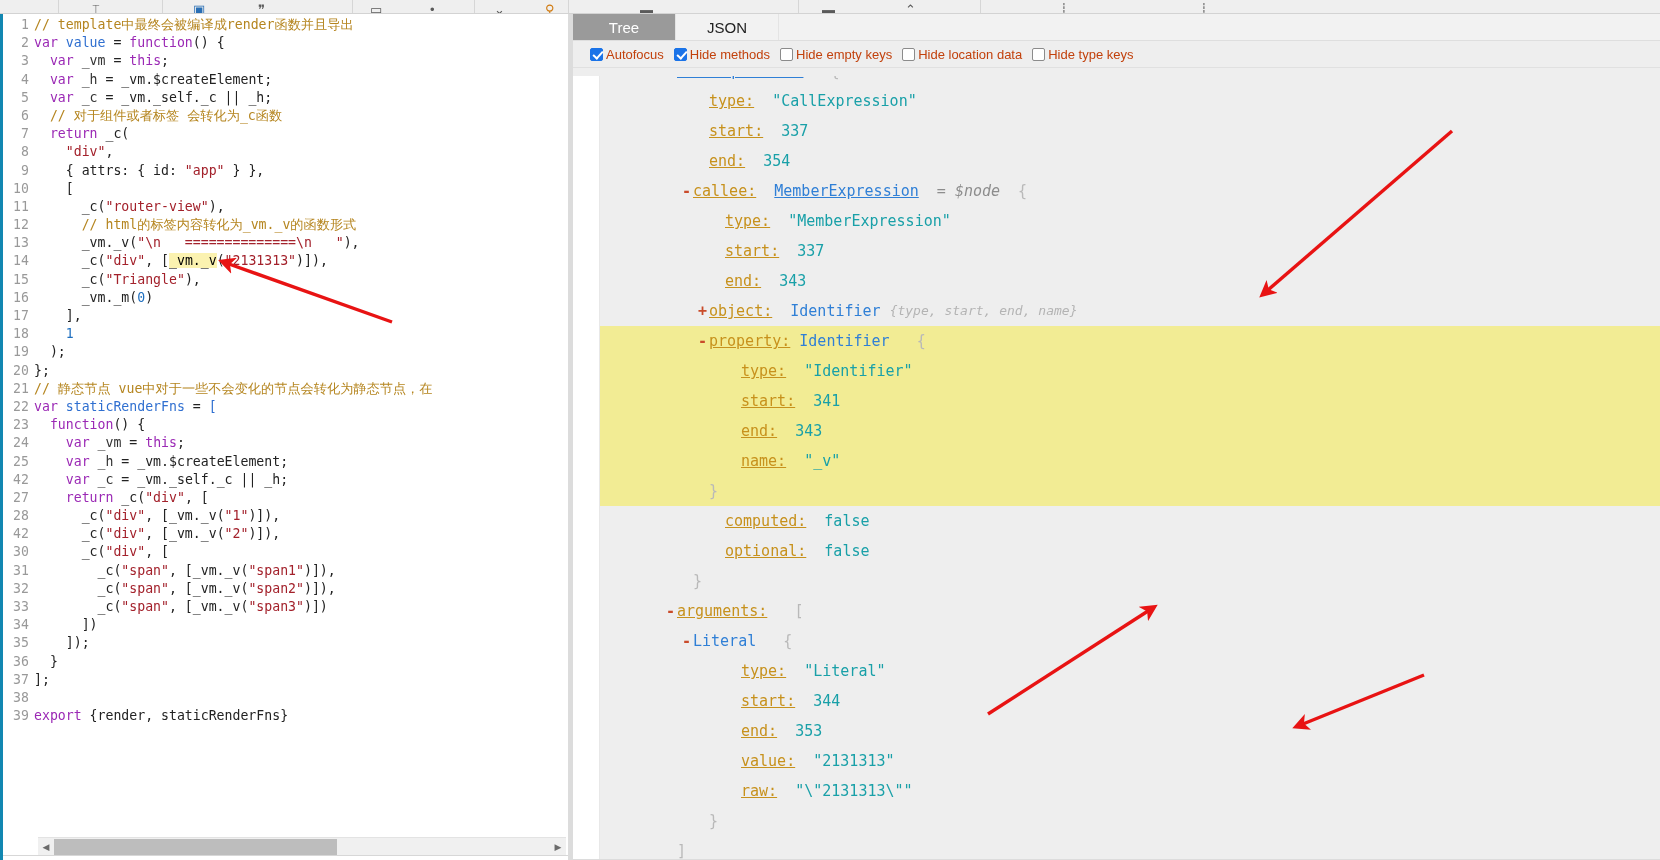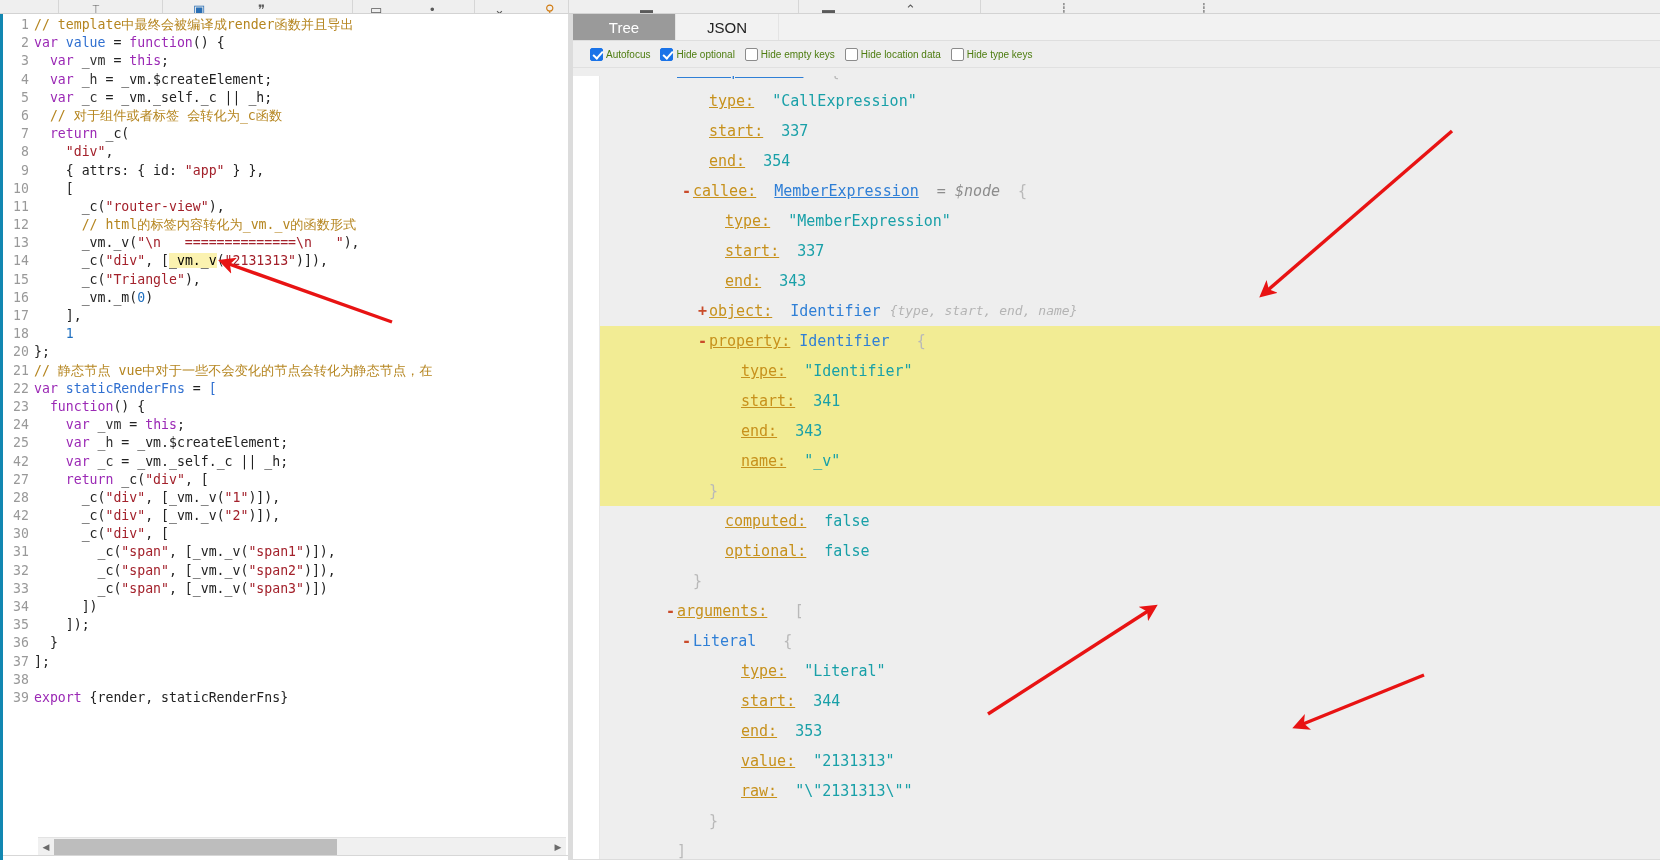--- a/index.html
+++ b/index.html
@@ -191,22 +191,22 @@
     display: flex;
     align-items: center;
     padding-left: 17px;
     gap: 0px;
     background: #eeeeee;
     border-bottom: 1px solid #e0e0e0;
   }
   .opt {
     display: flex;
     align-items: center;
-    font-size: 10px;
-    color: #4d7c0f;
+    font-size: 13px;
+    color: #c2410c;
     margin-right: 10px;
     white-space: nowrap;
   }
   .cbox {
     width: 13px; height: 13px;
     border: 1px solid #8b8b8b;
     border-radius: 2px;
     background: #ffffff;
     margin-right: 3px;
     flex: 0 0 13px;
@@ -363,20 +363,21 @@
           <div class="code-line"><span class="ln">9</span><span class="lc"><span class="t-pl">    { attrs: { id: </span><span class="t-str">"app"</span><span class="t-pl"> } },</span></span></div>
           <div class="code-line"><span class="ln">10</span><span class="lc"><span class="t-pl">    [</span></span></div>
           <div class="code-line"><span class="ln">11</span><span class="lc"><span class="t-pl">      _c(</span><span class="t-str">"router-view"</span><span class="t-pl">),</span></span></div>
           <div class="code-line"><span class="ln">12</span><span class="lc"><span class="t-pl">      </span><span class="t-cmt">// html的标签内容转化为_vm._v的函数形式</span></span></div>
           <div class="code-line"><span class="ln">13</span><span class="lc"><span class="t-pl">      _vm._v(</span><span class="t-str">"\n   ==============\n   "</span><span class="t-pl">),</span></span></div>
           <div class="code-line"><span class="ln">14</span><span class="lc"><span class="t-pl">      _c(</span><span class="t-str">"div"</span><span class="t-pl">, [</span><span class="hl-sel">_vm._v</span><span class="t-pl">(</span><span class="t-str">"2131313"</span><span class="t-pl">)]),</span></span></div>
           <div class="code-line"><span class="ln">15</span><span class="lc"><span class="t-pl">      _c(</span><span class="t-str">"Triangle"</span><span class="t-pl">),</span></span></div>
           <div class="code-line"><span class="ln">16</span><span class="lc"><span class="t-pl">      _vm._m(</span><span class="t-num">0</span><span class="t-pl">)</span></span></div>
           <div class="code-line"><span class="ln">17</span><span class="lc"><span class="t-pl">    ],</span></span></div>
           <div class="code-line"><span class="ln">18</span><span class="lc"><span class="t-pl">    </span><span class="t-num">1</span></span></div>
+          <div class="code-line"><span class="ln">19</span><span class="lc"><span class="t-pl">  );</span></span></div>
           <div class="code-line"><span class="ln">20</span><span class="lc"><span class="t-pl">};</span></span></div>
           <div class="code-line"><span class="ln">21</span><span class="lc"><span class="t-cmt">// 静态节点 vue中对于一些不会变化的节点会转化为静态节点，在</span></span></div>
           <div class="code-line"><span class="ln">22</span><span class="lc"><span class="t-kw">var </span><span class="t-fn">staticRenderFns</span><span class="t-pl"> = </span><span class="t-blue">[</span></span></div>
           <div class="code-line"><span class="ln">23</span><span class="lc"><span class="t-pl">  </span><span class="t-kw">function</span><span class="t-pl">() {</span></span></div>
           <div class="code-line"><span class="ln">24</span><span class="lc"><span class="t-pl">    </span><span class="t-kw">var </span><span class="t-id">_vm</span><span class="t-pl"> = </span><span class="t-kw">this</span><span class="t-pl">;</span></span></div>
           <div class="code-line"><span class="ln">25</span><span class="lc"><span class="t-pl">    </span><span class="t-kw">var </span><span class="t-id">_h</span><span class="t-pl"> = _vm.$createElement;</span></span></div>
           <div class="code-line"><span class="ln">42</span><span class="lc"><span class="t-pl">    </span><span class="t-kw">var </span><span class="t-id">_c</span><span class="t-pl"> = _vm._self._c || _h;</span></span></div>
           <div class="code-line"><span class="ln">27</span><span class="lc"><span class="t-pl">    </span><span class="t-kw">return</span><span class="t-pl"> _c(</span><span class="t-str">"div"</span><span class="t-pl">, [</span></span></div>
           <div class="code-line"><span class="ln">28</span><span class="lc"><span class="t-pl">      _c(</span><span class="t-str">"div"</span><span class="t-pl">, [_vm._v(</span><span class="t-str">"1"</span><span class="t-pl">)]),</span></span></div>
           <div class="code-line"><span class="ln">42</span><span class="lc"><span class="t-pl">      _c(</span><span class="t-str">"div"</span><span class="t-pl">, [_vm._v(</span><span class="t-str">"2"</span><span class="t-pl">)]),</span></span></div>
@@ -412,21 +413,21 @@
           <div class="tab-filler"></div>
         </div>
 
       <div class="options-bar" id="options-bar">
           <label class="opt">
             <span class="cbox checked"></span>
             <span>Autofocus</span>
           </label>
           <label class="opt">
             <span class="cbox checked"></span>
-            <span>Hide optional</span>
+            <span>Hide methods</span>
           </label>
           <label class="opt">
             <span class="cbox"></span>
             <span>Hide empty keys</span>
           </label>
           <label class="opt">
             <span class="cbox"></span>
             <span>Hide location data</span>
           </label>
           <label class="opt">

